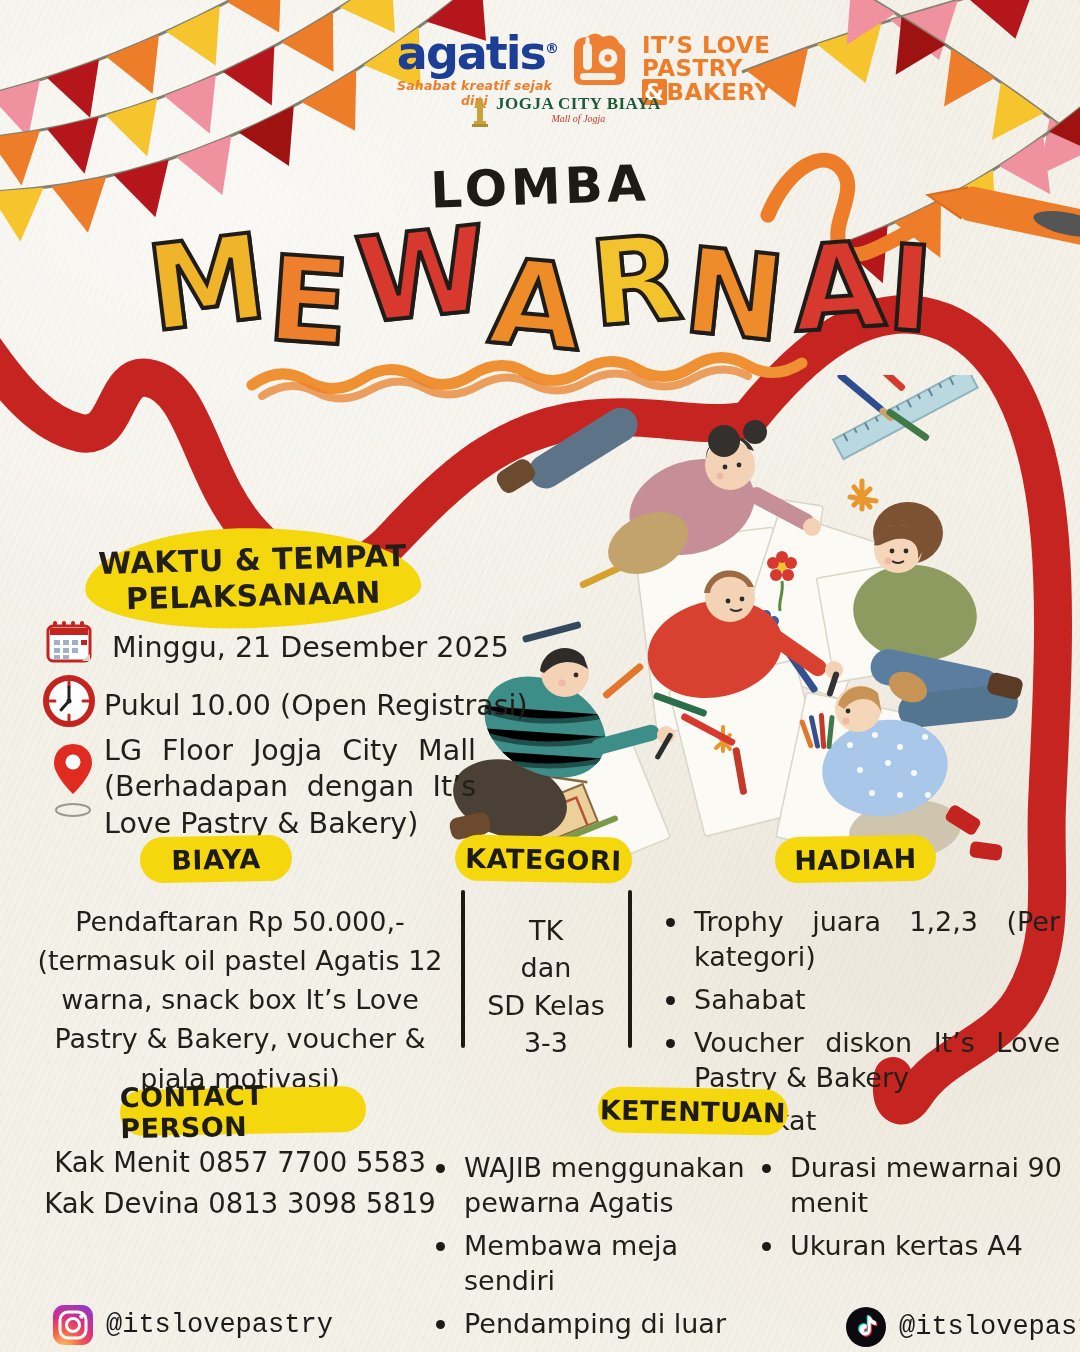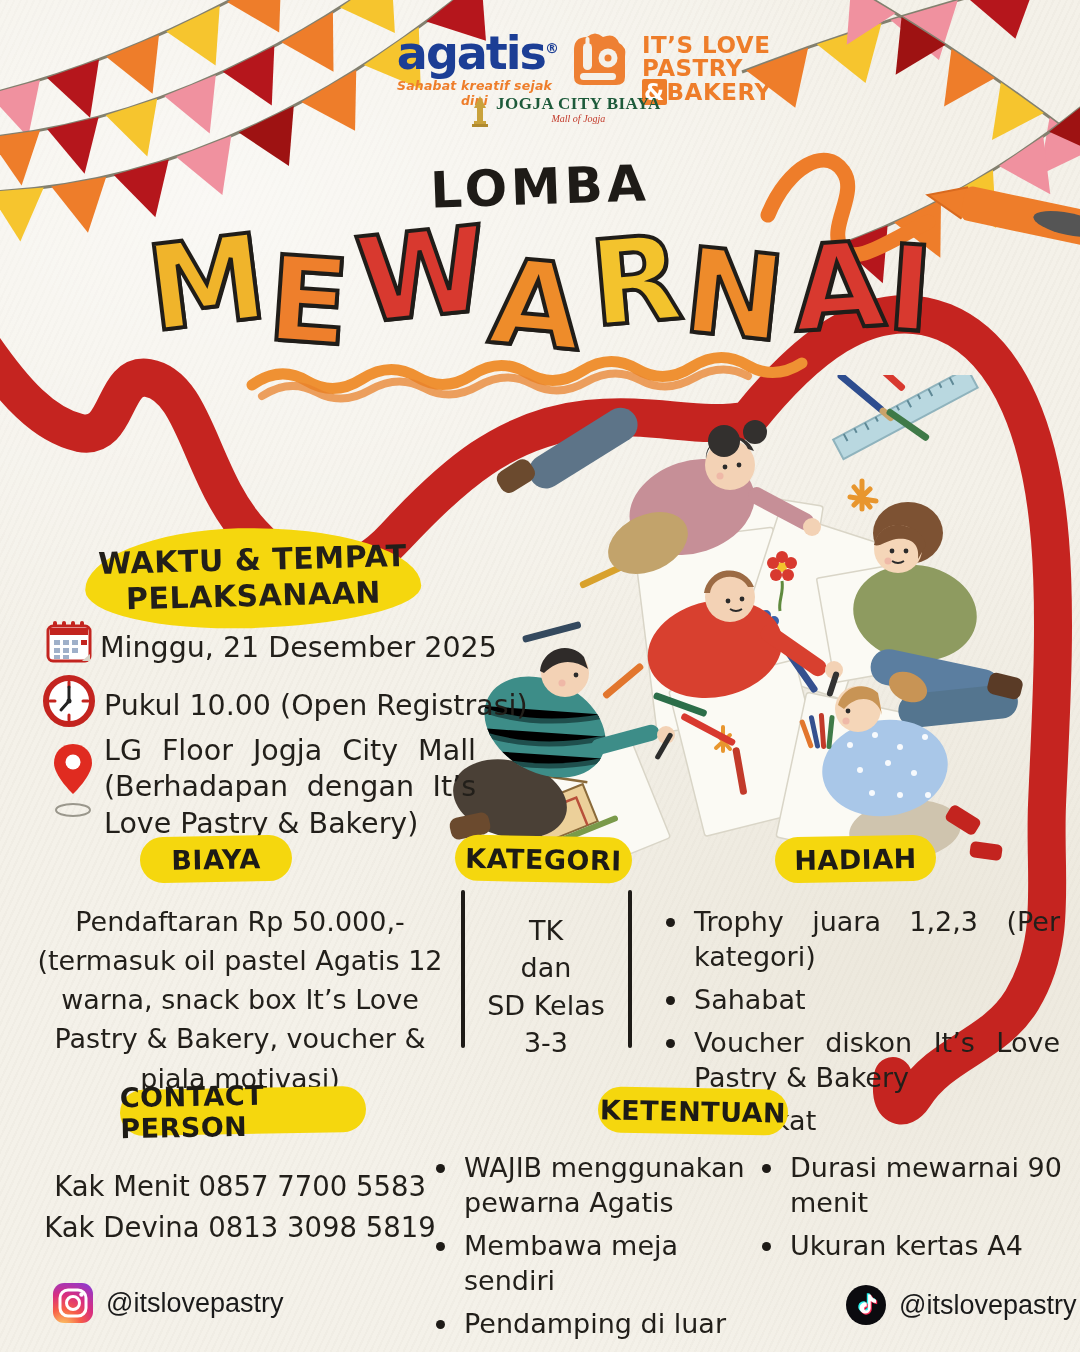--- a/index.html
+++ b/index.html
@@ -54,23 +54,23 @@
   .justify{text-align:justify;}
 
   
   .biaya-body{left:28px;top:902px;width:424px;text-align:center;font-size:27px;line-height:1.45;}
   .kat-line{font-size:27px;line-height:1.38;text-align:center;}
   .vbar{width:4px;background:#1e1b17;border-radius:2px;}
   ul.dots{list-style:none;margin:8px;padding:0;}
   ul.dots li{position:relative;padding-left:34px;font-size:27px;line-height:1.3;margin-bottom:8px;}
   ul.dots li::before{content:"";position:absolute;left:6px;top:14px;width:9px;height:9px;border-radius:50%;background:#1e1b17;}
 
-  .contact-lines{left:28px;top:1142px;width:424px;text-align:center;font-size:27.5px;line-height:1.5;margin-top:24px;}
-
-  .footer-row{display:flex;align-items:center;gap:12px;font-family:Liberation Sans, sans-serif;font-size:27px;color:#1a1a1a;}
+  .contact-lines{left:28px;top:1142px;width:424px;text-align:center;font-size:27.5px;line-height:1.5;}
+
+  .footer-row{display:flex;align-items:center;gap:12px;font-family:Liberation Mono, monospace;font-size:27px;color:#1a1a1a;margin-top:22px;}
 </style>
 </head>
 <body>
 
 <div class="page">
 
   <svg id="bunting-svg" class="abs deco" style="left:0;top:0;" width="1080" height="1352" viewBox="0 0 1080 1352">
       <path d="M -15,95 Q 130,60 285,-30" fill="none" stroke="#83806f" stroke-width="3"></path>
       <polygon points="-11.518559999999999,94.15208 39.87344,79.89608 28.077218960806185,137.13192514265933" fill="#f0919f"></polygon>
       <polygon points="46.929440000000014,77.68808000000001 99.02544,59.560080000000006 90.06694760095996,117.73567465906939" fill="#b5161c"></polygon>
@@ -399,21 +399,21 @@
         <rect x="28" y="24" width="6" height="5"></rect>
       <rect x="10" y="32" width="6" height="5"></rect>
         <rect x="19" y="32" width="6" height="5"></rect>
         <rect x="28" y="32" width="6" height="5"></rect>
       <rect x="10" y="39" width="6" height="4"></rect>
         <rect x="19" y="39" width="6" height="4"></rect>
     </g>
     <rect x="37" y="24" width="6" height="5" fill="#c3241f"></rect>
     <path d="M46,38 l-8,7 h8 z" fill="#d8d4c8"></path>
   </svg>
-  <div class="abs inforow" style="left:100px;top:630px;">
+  <div class="abs inforow" style="left:112px;top:630px;">
     <div class="infotext">Minggu, 21 Desember 2025</div>
   </div>
 
   <svg class="abs" style="left:40px;top:672px;" width="58" height="58" viewBox="0 0 58 58">
     <circle cx="29" cy="29" r="23" fill="#ffffff" stroke="#c3241f" stroke-width="6"></circle>
     <path d="M29,10 v5 M29,43 v5 M10,29 h5 M43,29 h5" stroke="#c3241f" stroke-width="3" stroke-linecap="round"></path>
     <path d="M29,29 L29,15" stroke="#222" stroke-width="3" stroke-linecap="round"></path>
     <path d="M29,29 L21,38" stroke="#222" stroke-width="3" stroke-linecap="round"></path>
     <circle cx="29" cy="29" r="2.5" fill="#222"></circle>
   </svg>

